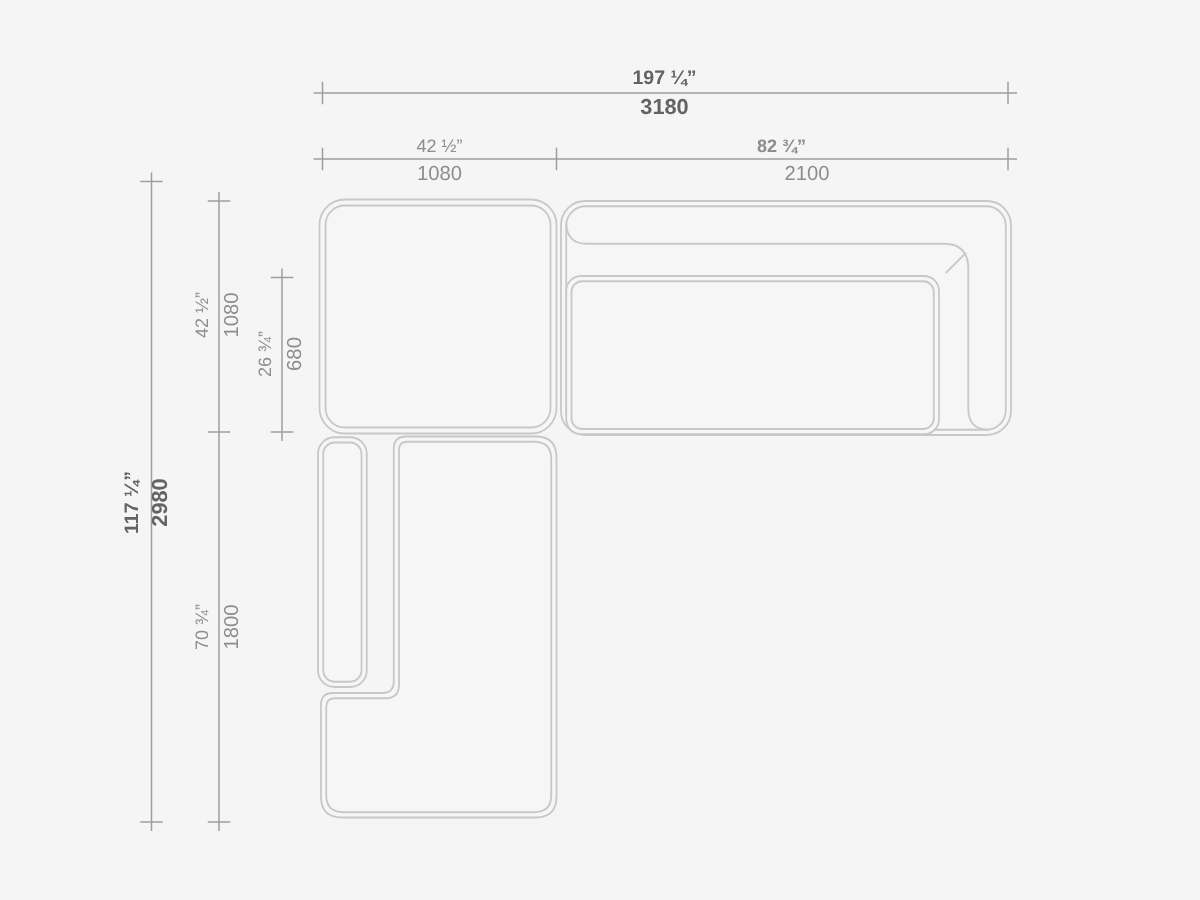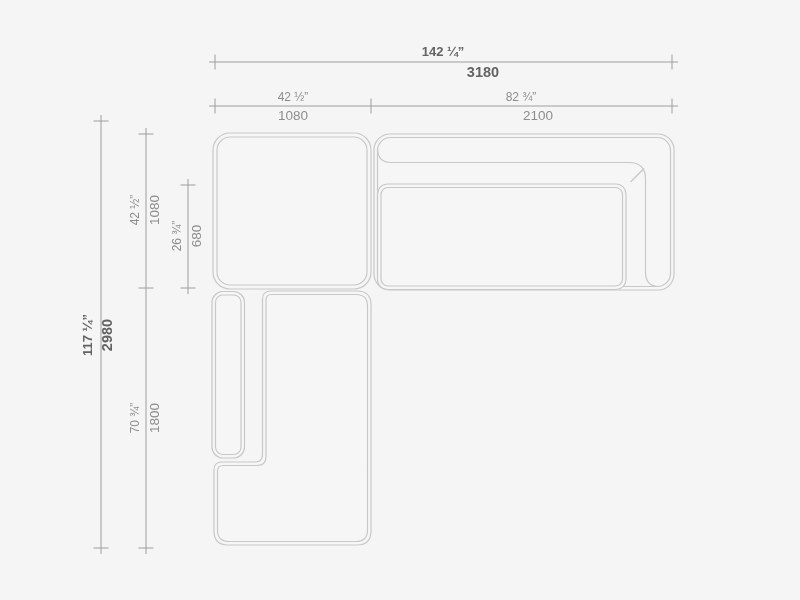--- a/index.html
+++ b/index.html
@@ -108,27 +108,27 @@
       </g>
 
       <g>
         <path d="M 188,179 L 188,294"></path>
         <path d="M 180.5,185 L 195.5,185"></path>
         <path d="M 180.5,288 L 195.5,288"></path>
       </g>
     </g>
   </svg>
 
-  <div class="dim-label em" style="left:443px; top:44px;">142 ¼”</div>
-  <div class="dim-label em mm" style="left:443px; top:64px;margin-left:40px;">3180</div>
+  <div class="dim-label em" style="left:443px; top:44px;">197 ¼”</div>
+  <div class="dim-label em mm" style="left:443px; top:64px;">3180</div>
 
   <div class="dim-label" style="left:293px; top:90px;">42 ½”</div>
   <div class="dim-label mm" style="left:293px; top:108px;">1080</div>
 
-  <div class="dim-label" style="left:521px; top:90px;">82 ¾”</div>
+  <div class="dim-label" style="left:521px; top:90px;font-weight:bold;">82 ¾”</div>
   <div class="dim-label mm" style="left:538px; top:108px;">2100</div>
 
   <div class="dim-label em vert" style="left:88px; top:335px;">117 ¼”</div>
   <div class="dim-label em mm vert" style="left:108px; top:335px;">2980</div>
 
   <div class="dim-label vert" style="left:135px; top:210px;">42 ½”</div>
   <div class="dim-label mm vert" style="left:155px; top:210px;">1080</div>
 
   <div class="dim-label vert" style="left:177px; top:236px;">26 ¾”</div>
   <div class="dim-label mm vert" style="left:197px; top:236px;">680</div>

